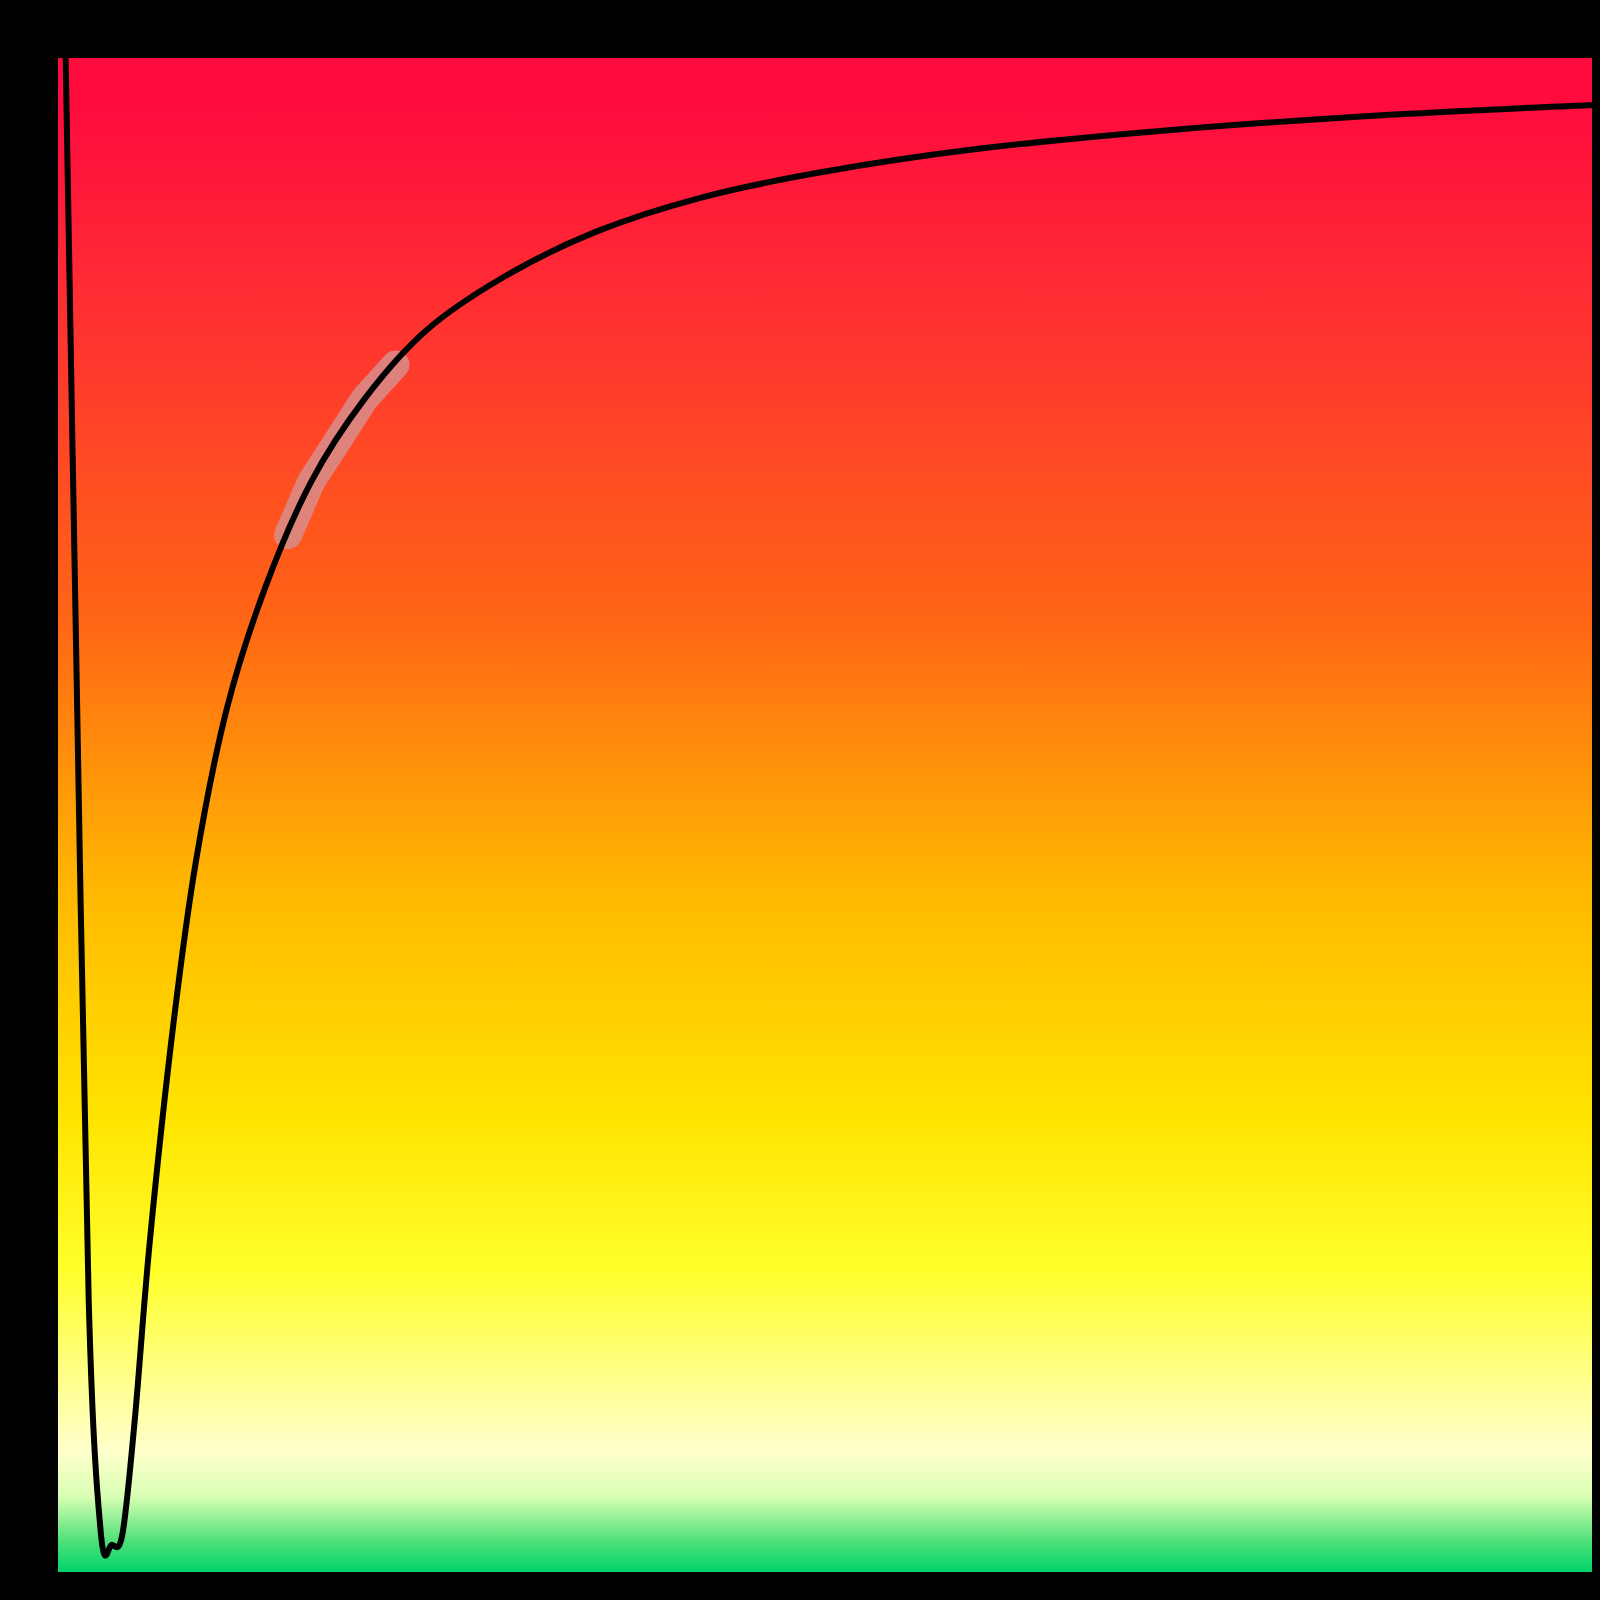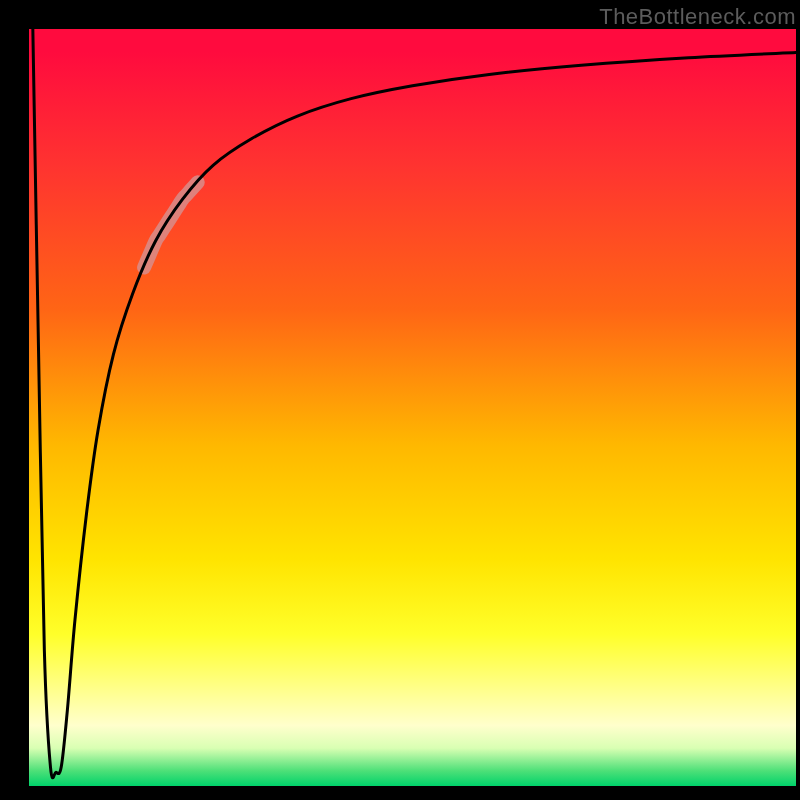--- a/index.html
+++ b/index.html
@@ -50,14 +50,13 @@
 <body>
 
 <div id="stage">
   <div id="plot-bg" style="left: 29px; top: 29px; width: 767px; height: 757px;"></div>
   <svg id="highlight-layer" width="767" height="757" viewBox="0 0 767 757" style="left: 29px; top: 29px;">
       <path d="M 115.05 238.45499999999993 C 115.69 236.98, 117.61 232.57, 118.89 229.62 C 120.16 226.68, 121.44 223.74, 122.72 220.79 C 124.00 217.85, 125.28 214.42, 126.56 211.96 C 127.83 209.50, 129.11 207.99, 130.39 206.01 C 131.67 204.03, 132.95 202.05, 134.22 200.06 C 135.50 198.08, 136.78 196.10, 138.06 194.12 C 139.34 192.13, 140.62 190.15, 141.90 188.17 C 143.17 186.19, 144.45 184.20, 145.73 182.22 C 147.01 180.24, 148.29 178.26, 149.56 176.27 C 150.84 174.29, 152.12 172.03, 153.40 170.32 C 154.68 168.62, 155.96 167.49, 157.23 166.07 C 158.51 164.65, 159.79 163.23, 161.07 161.81 C 162.35 160.39, 163.63 158.97, 164.91 157.55 C 166.18 156.13, 168.10 154.00, 168.74 153.29" fill="none" stroke="#d88d8b" stroke-width="14" stroke-linecap="round" opacity="0.85"></path>
     </svg>
   <svg id="curve-layer" width="767" height="757" viewBox="0 0 767 757" style="left: 29px; top: 29px;">
       <path d="M 3.835 0 C 4.73 50.47, 7.29 199.34, 9.20 302.80 C 11.12 406.26, 13.29 548.19, 15.34 620.74 C 17.39 693.29, 19.56 717.64, 21.48 738.08 C 23.39 758.51, 25.06 743.37, 26.85 743.37 C 28.63 743.37, 30.30 748.42, 32.21 738.08 C 34.13 727.73, 36.05 705.90, 38.35 681.30 C 40.65 656.70, 42.82 623.26, 46.02 590.46 C 49.22 557.66, 53.69 516.02, 57.52 484.48 C 61.36 452.94, 64.56 427.71, 69.03 401.21 C 73.50 374.72, 78.62 348.22, 84.37 325.51 C 90.12 302.80, 96.51 283.88, 103.55 264.95 C 110.58 246.02, 118.25 227.73, 126.56 211.96 C 134.86 196.19, 143.81 182.94, 153.40 170.32 C 162.99 157.71, 172.57 146.35, 184.08 136.26 C 195.58 126.17, 208.37 117.97, 222.43 109.76 C 236.49 101.56, 251.83 93.74, 268.45 87.05 C 285.07 80.37, 302.96 74.69, 322.14 69.64 C 341.31 64.60, 360.49 60.81, 383.50 56.77 C 406.51 52.74, 432.08 48.83, 460.20 45.42 C 488.32 42.01, 519.00 39.11, 552.24 36.34 C 585.48 33.56, 623.83 30.91, 659.62 28.77 C 695.41 26.62, 749.10 24.35, 767.00 23.47" fill="none" stroke="#000000" stroke-width="3" stroke-linecap="round" stroke-linejoin="round"></path>
     </svg>
-  <div id="watermark" style="right: 4px; top: 4px;">TheBottleneck.com</div>
 </div>
 
 </body></html>

